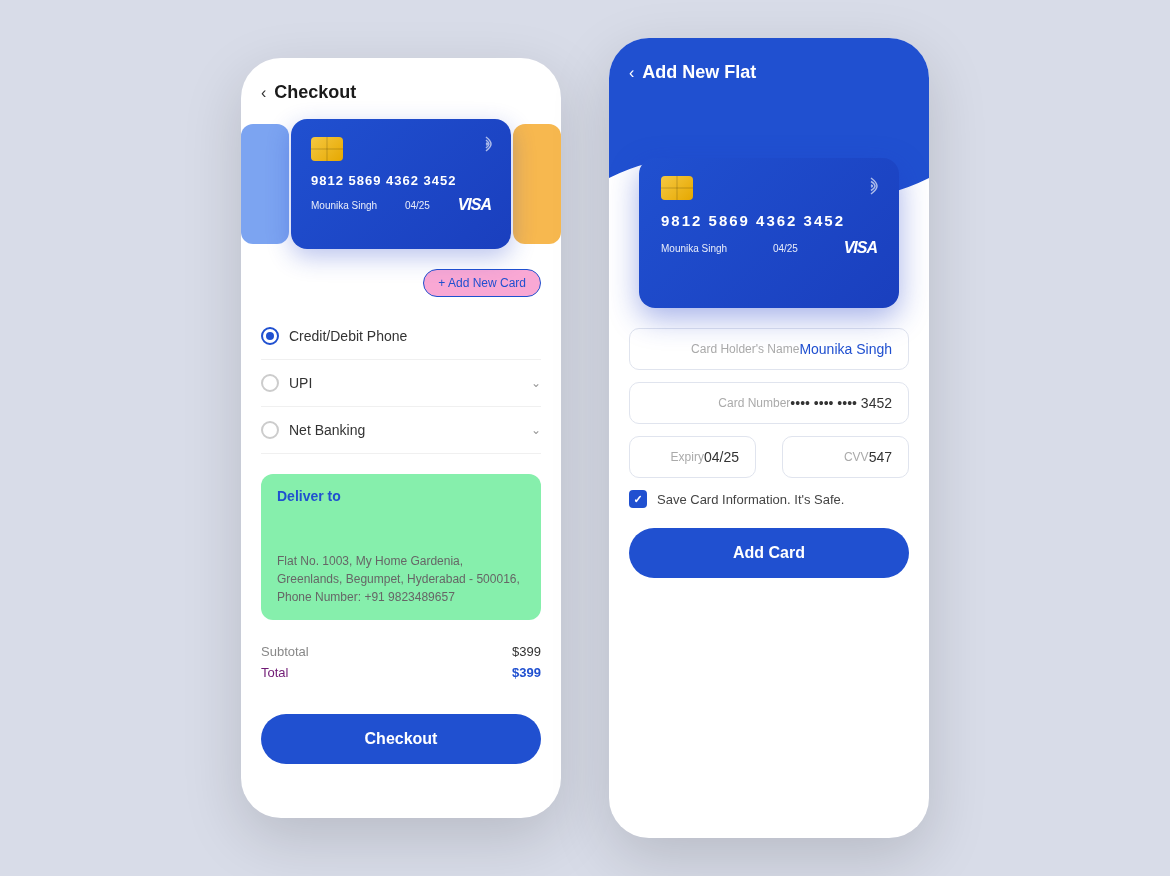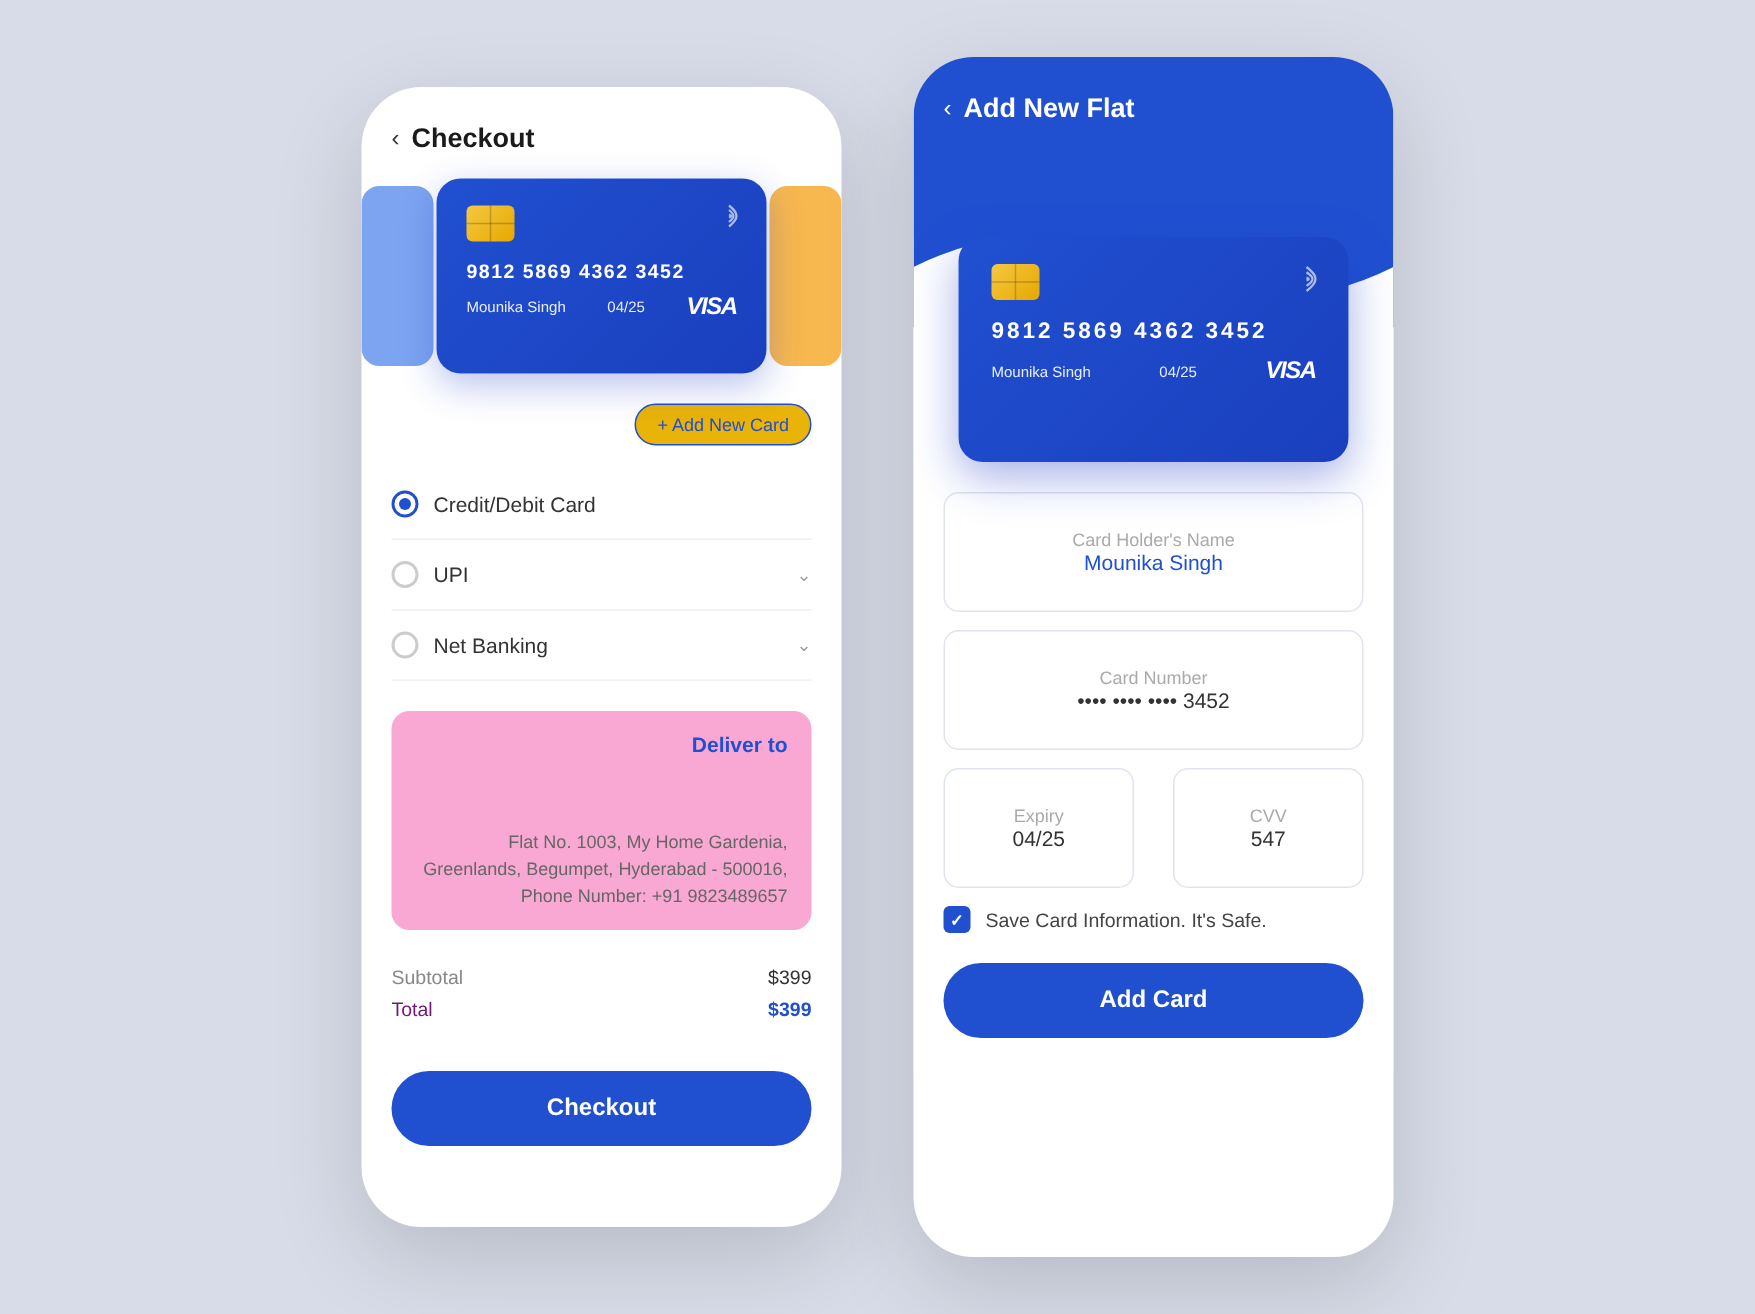--- a/index.html
+++ b/index.html
@@ -158,21 +158,21 @@
     }
 
     
     .add-new-card-btn {
       display: flex;
       justify-content: flex-end;
       padding: 8px 20px;
     }
     .add-new-card-btn button {
       border: 1px solid #2050d0;
-      background: #eab308;
+      background: #f9a8d4;
       color: #2050d0;
       padding: 6px 14px;
       border-radius: 20px;
       font-size: 12px;
       cursor: pointer;
     }
 
     
     .payment-options {
       padding: 8px 20px;
@@ -218,24 +218,23 @@
       color: #333;
     }
     .chevron-down {
       color: #999;
       font-size: 12px;
     }
 
     
     .deliver-section {
       margin: 12px 20px;
-      background: #f9a8d4;
+      background: #86efac;
       border-radius: 12px;
       padding: 14px 16px;
-      text-align: right;
     }
     .deliver-title {
       font-size: 14px;
       font-weight: 600;
       color: #2050d0;
       margin-bottom: 6px;
     }
     .deliver-address {
       font-size: 12px;
       color: #666;
@@ -354,26 +353,25 @@
     .credit-card-large .card-number {
       font-size: 15px;
       letter-spacing: 2px;
       margin-bottom: 10px;
     }
 
     
     .form-field {
       border: 1px solid #e0e4ee;
       border-radius: 10px;
-      padding: 24px 16px;
+      padding: 12px 16px;
       margin-bottom: 12px;
       display: flex;
       align-items: center;
-      justify-content: flex-start;
-      flex-direction: column;
+      justify-content: flex-end;
     }
     .field-label {
       font-size: 12px;
       color: #aaa;
     }
     .field-value {
       font-size: 14px;
       color: #333;
       font-weight: 500;
     }
@@ -466,21 +464,21 @@
       </div>
 
       <div class="add-new-card-btn">
         <button>+ Add New Card</button>
       </div>
 
       <div class="payment-options">
         <div class="payment-option">
           <div class="payment-option-left">
             <div class="radio-selected"></div>
-            <span class="option-label">Credit/Debit Card</span>
+            <span class="option-label">Credit/Debit Phone</span>
           </div>
         </div>
         <div class="payment-option">
           <div class="payment-option-left">
             <div class="radio-unselected"></div>
             <span class="option-label">UPI</span>
           </div>
           <span class="chevron-down">⌄</span>
         </div>
         <div class="payment-option">

